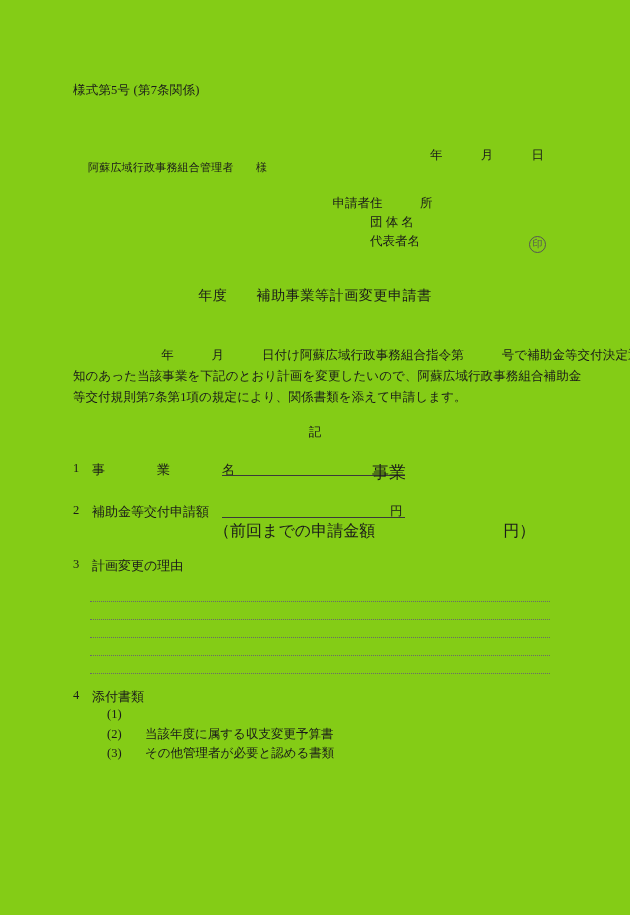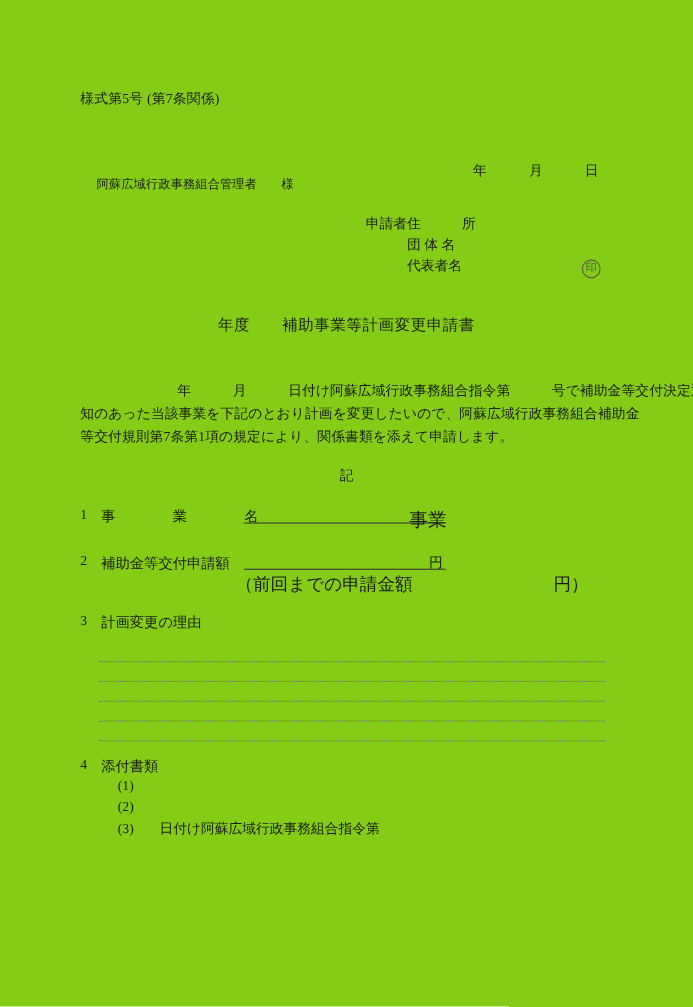--- a/index.html
+++ b/index.html
@@ -254,17 +254,17 @@
       <div class="dotted-line"></div>
       <div class="dotted-line"></div>
       <div class="dotted-line"></div>
       <div class="dotted-line"></div>
     </div>
 
   <div class="item-num" id="item4-num">4</div>
   <div class="item-label" id="item4-label">添付書類</div>
   <div id="item4-sublist">
       <div class="sub-item"><span class="sub-marker">(1)</span></div>
-      <div class="sub-item"><span class="sub-marker">(2)</span></div>
-      <div class="sub-item"><span class="sub-marker">(3)</span><span>日付け阿蘇広域行政事務組合指令第</span></div>
+      <div class="sub-item"><span class="sub-marker">(2)</span><span>当該年度に属する収支変更予算書</span></div>
+      <div class="sub-item"><span class="sub-marker">(3)</span><span>その他管理者が必要と認める書類</span></div>
     </div>
 
 </div>
 
 </body></html>

